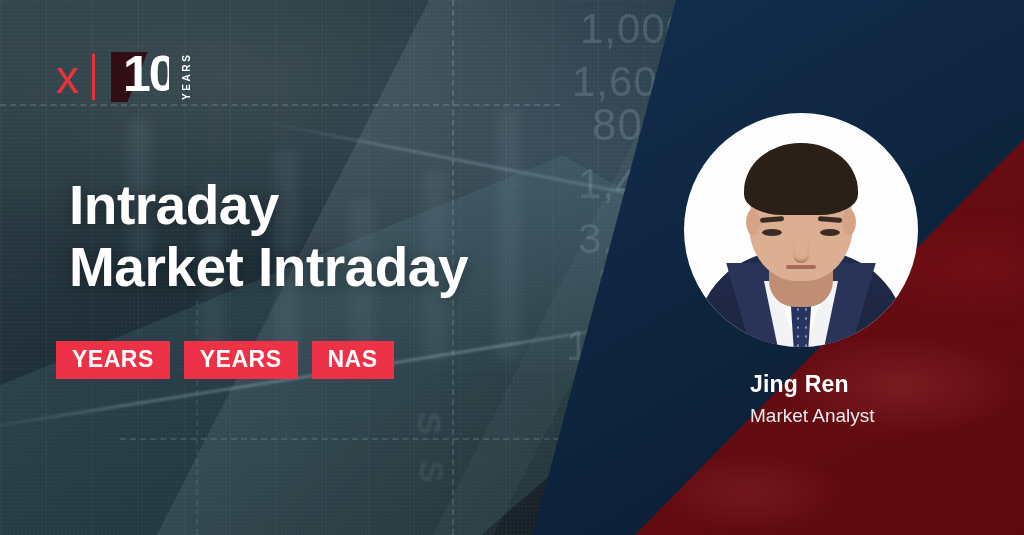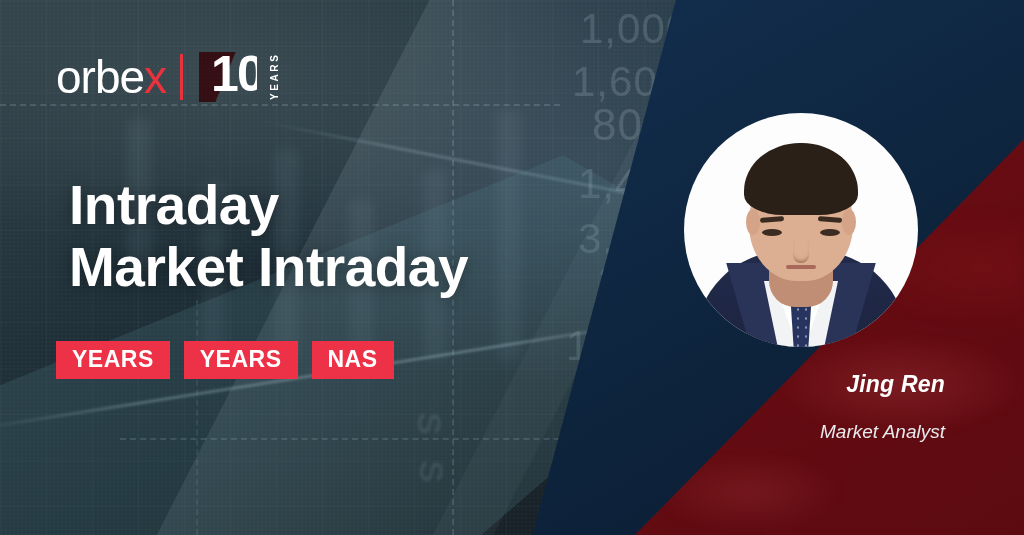--- a/index.html
+++ b/index.html
@@ -385,39 +385,38 @@
     transform: translateX(-50%);
     width: 30px;
     height: 4px;
     background: #a8695a;
     border-radius: 3px;
   }
 
   
   .byline {
     position: absolute;
-    left: 725px;
+    left: 750px;
     top: 371px;
     width: 220px;
-    text-align: right;
+    text-align: left;
     color: #ffffff;
-    font-style: italic;
   }
   .byline-name {
     font-size: 23px;
     font-weight: 700;
     letter-spacing: .2px;
     line-height: 1.2;
   }
   .byline-role {
     font-size: 19px;
     font-weight: 400;
     color: #e7ebee;
     line-height: 1.35;
-    margin-top: 20px;
+    margin-top: 4px;
   }
 </style>
 </head>
 <body>
 
 <div id="banner">
 
   <div class="bg-base"></div>
   <div class="bg-grid"></div>
   <div class="bg-dots"></div>
@@ -468,21 +467,20 @@
   <div class="sheen"></div>
   <div class="sheen2"></div>
   <div class="teal-wedge"></div>
 
   <div class="navy-main"></div>
   <div class="red-block"></div>
   <div class="red-texture"></div>
 
   <div class="logo">
     <div class="logo-word">
-      <span>orbe</span>
         <span class="logo-x">x</span>
     </div>
     <div class="logo-divider"></div>
     <div class="logo-ten">
       <div class="logo-ten-slash"></div>
       <div class="logo-ten-text">10</div>
     </div>
     <div class="logo-years">YEARS</div>
   </div>
 

